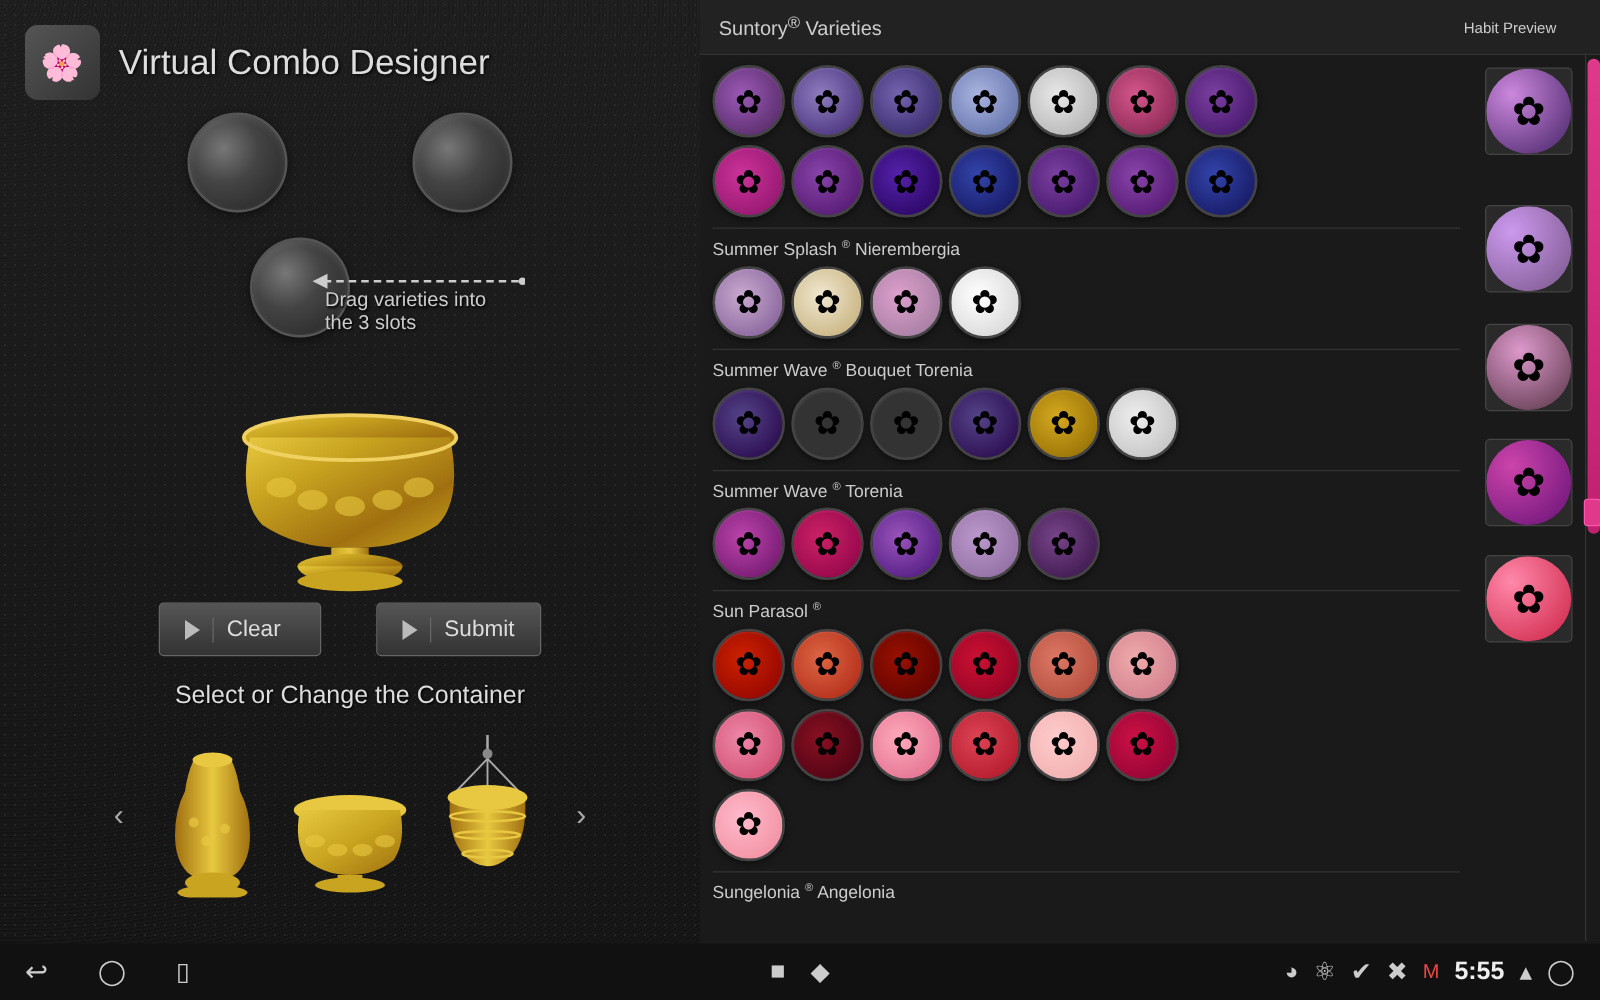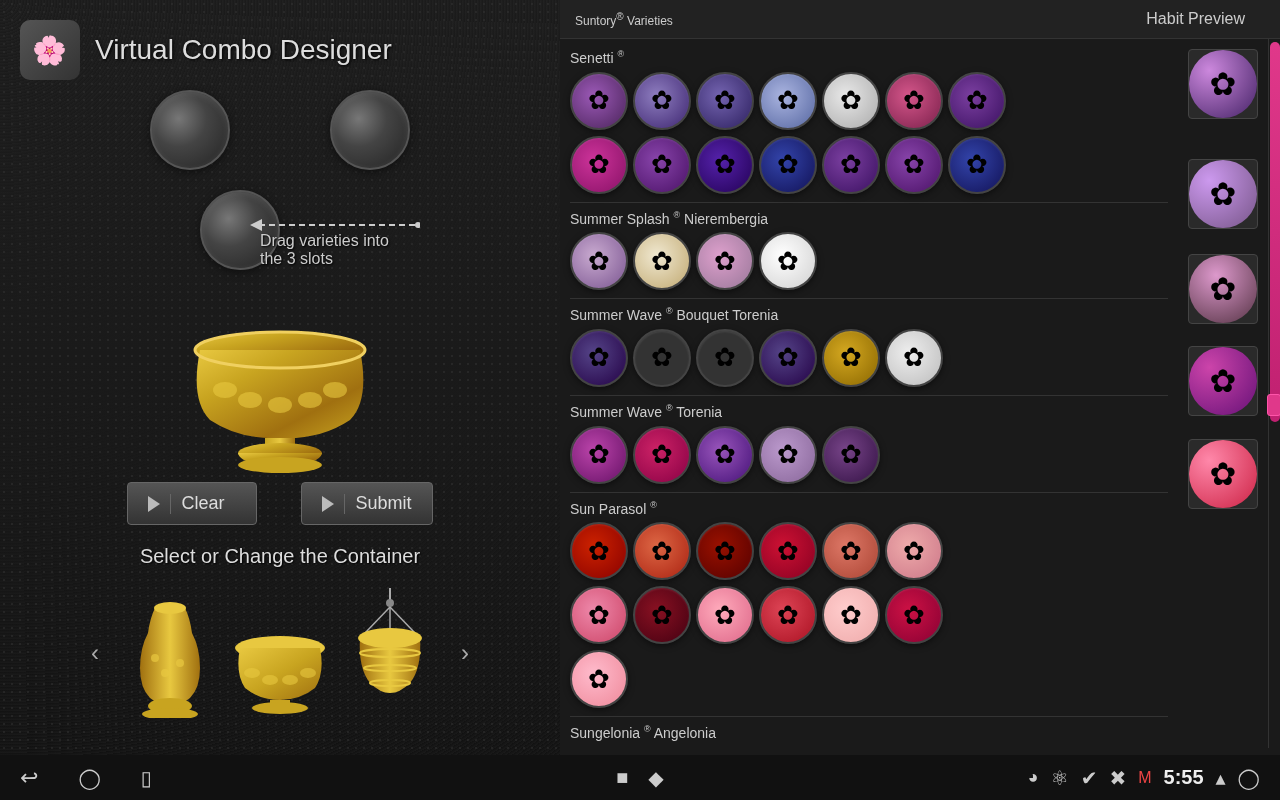--- a/index.html
+++ b/index.html
@@ -177,26 +177,26 @@
     .right-header {
       display: flex;
       align-items: center;
       padding: 10px 15px;
       background: #222;
       border-bottom: 1px solid #333;
     }
 
     .right-header-title {
       color: #ccc;
-      font-size: 12px;
+      font-size: 16px;
     }
 
     .habit-preview-label {
       color: #ccc;
-      font-size: 16px;
+      font-size: 12px;
       margin-left: auto;
       margin-right: 20px;
     }
 
     .varieties-content {
       display: flex;
       height: calc(755px - 46px);
     }
 
     .varieties-list {
@@ -520,21 +520,20 @@
       <span>Suntory</span><sup>®</sup><span> Varieties</span>
     </span>
     <span class="habit-preview-label">Habit Preview</span>
   </div>
 
   <div class="varieties-content">
 
     <div class="varieties-list">
 
       <div class="variety-section">
-        <div class="variety-name">Senetti <sup>®</sup></div>
         <div class="flowers-row">
           <div class="flower-circle flower-purple">
               <div class="flower-inner petal-icon">✿</div>
             </div>
           <div class="flower-circle flower-lavender">
               <div class="flower-inner petal-icon">✿</div>
             </div>
           <div class="flower-circle flower-blue-purple">
               <div class="flower-inner petal-icon">✿</div>
             </div>

